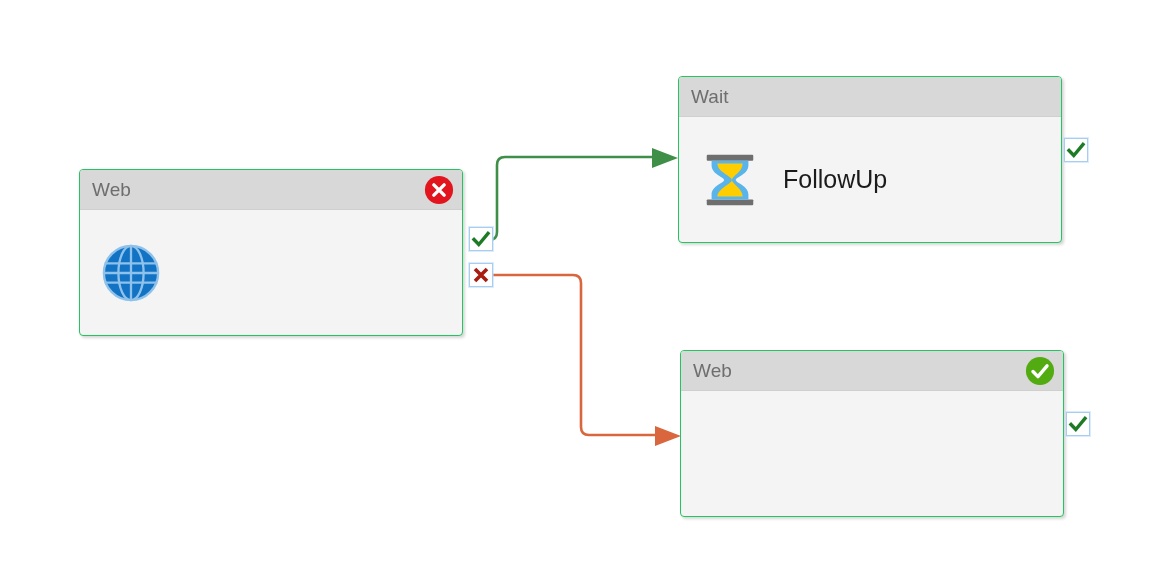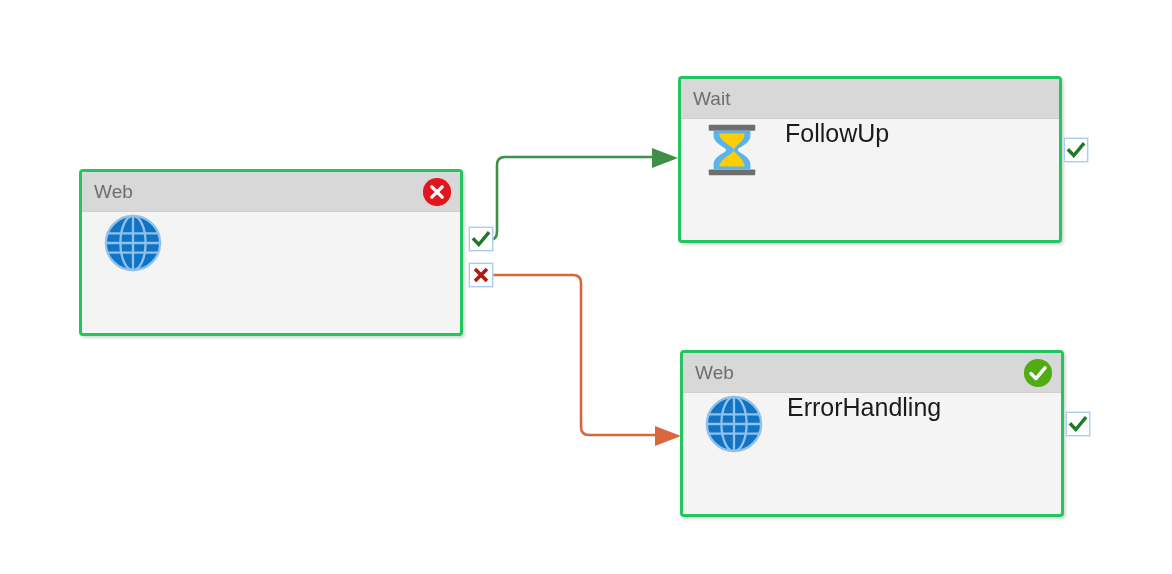--- a/index.html
+++ b/index.html
@@ -28,21 +28,21 @@
     width: 1172px;
     height: 574px;
     pointer-events: none;
   }
 
   
   .node {
     position: absolute;
     box-sizing: border-box;
     background: #f4f4f4;
-    border: 3px solid #22c55e;
+    border: 1px solid #22c55e;
     border-radius: 4px;
     box-shadow: 2px 2px 3px rgba(0,0,0,0.16);
   }
   .node-header {
     position: relative;
     box-sizing: border-box;
     height: 40px;
     background: #d8d8d8;
     border-bottom: 1px solid #cfcfcf;
     border-radius: 3px 3px 0 0;
@@ -52,20 +52,21 @@
   }
   .node-header-title {
     font-size: 19px;
     color: #6e6e6e;
     letter-spacing: 0.1px;
     flex: 1 1 auto;
     white-space: nowrap;
   }
   .node-body {
     display: flex;
+    align-items: center;
     height: calc(100% - 40px);
     padding-left: 20px;
     box-sizing: border-box;
   }
   .node-icon {
     flex: 0 0 auto;
     width: 62px;
     height: 62px;
     display: block;
   }
@@ -185,34 +186,20 @@
   </div>
 
   <div class="node" id="node-error-handling">
     <div class="node-header">
       <span class="node-header-title">Web</span>
       <svg class="status-badge" viewBox="0 0 32 32">
         <circle cx="16" cy="16" r="15" fill="#52ab10"></circle>
         <path d="M 8.5 16.5 L 13.8 22 L 23.5 10.5" fill="none" stroke="#ffffff" stroke-width="3.6" stroke-linecap="round" stroke-linejoin="round"></path>
       </svg>
     </div>
-    <div class="node-body">
-      <svg class="node-icon" viewBox="0 0 64 64">
-        <circle cx="32" cy="32" r="28" fill="#1272c4"></circle>
-        <g fill="none" stroke="#8fc2ea" stroke-width="2.4">
-          <circle cx="32" cy="32" r="28"></circle>
-          <ellipse cx="32" cy="32" rx="13" ry="28"></ellipse>
-          <line x1="32" y1="4" x2="32" y2="60"></line>
-          <line x1="5" y1="22" x2="59" y2="22"></line>
-          <line x1="4" y1="32" x2="60" y2="32"></line>
-          <line x1="5" y1="42" x2="59" y2="42"></line>
-        </g>
-      </svg>
-      <span class="node-label">ErrorHandling</span>
-    </div>
   </div>
 
   <div class="port" id="port-error-success">
     <svg width="20" height="20" viewBox="0 0 20 20">
       <path d="M 3 10.5 L 7.8 15.5 L 17 4.5" fill="none" stroke="#1d7a25" stroke-width="3.4" stroke-linecap="square" stroke-linejoin="miter"></path>
     </svg>
   </div>
 
 </div>
 

